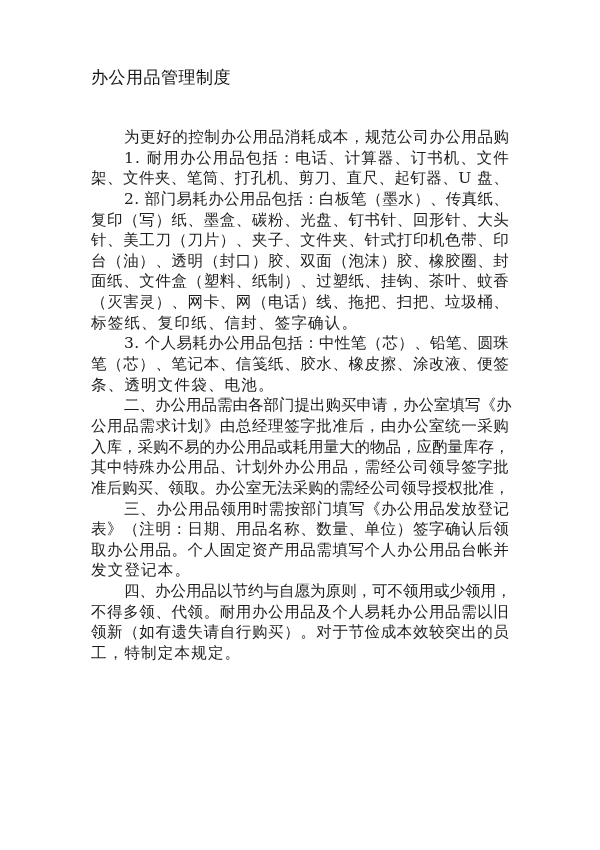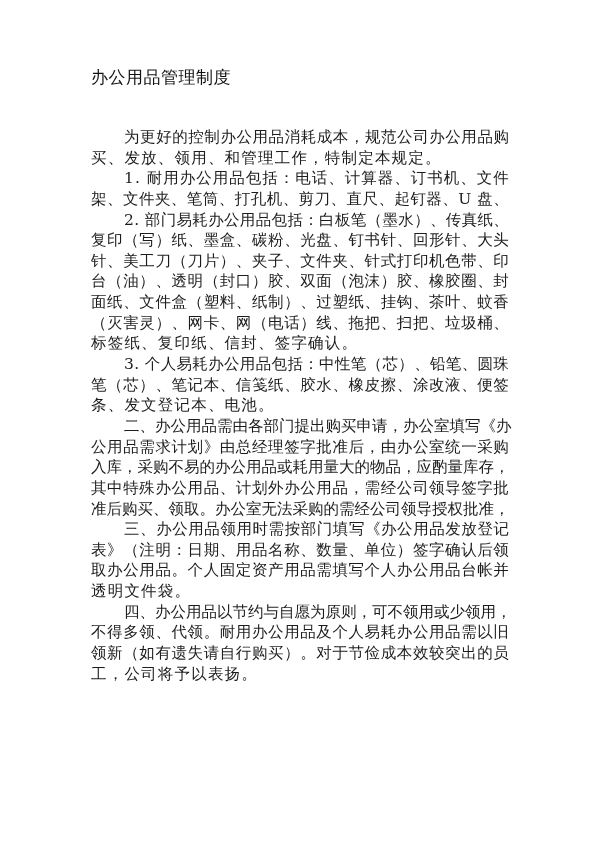--- a/index.html
+++ b/index.html
@@ -40,23 +40,20 @@
         <span>规</span>
         <span>范</span>
         <span>公</span>
         <span>司</span>
         <span>办</span>
         <span>公</span>
         <span>用</span>
         <span>品</span>
         <span>购</span>
       </div>
-      <div class="line last">
-        <span>买、发放、领用、和管理工作，特制定本规定。</span>
-      </div>
       <div class="line indent">
         <span>1</span>
         <span>.</span>
         <span>&nbsp;</span>
         <span>耐</span>
         <span>用</span>
         <span>办</span>
         <span>公</span>
         <span>用</span>
         <span>品</span>
@@ -327,21 +324,21 @@
         <span>擦</span>
         <span>、</span>
         <span>涂</span>
         <span>改</span>
         <span>液</span>
         <span>、</span>
         <span>便</span>
         <span>签</span>
       </div>
       <div class="line last">
-        <span>条、发文登记本、电池。</span>
+        <span>条、透明文件袋、电池。</span>
       </div>
       <div class="line indent">
         <span>二</span>
         <span>、</span>
         <span>办</span>
         <span>公</span>
         <span>用</span>
         <span>品</span>
         <span>需</span>
         <span>由</span>
@@ -553,21 +550,21 @@
         <span>人</span>
         <span>办</span>
         <span>公</span>
         <span>用</span>
         <span>品</span>
         <span>台</span>
         <span>帐</span>
         <span>并</span>
       </div>
       <div class="line last">
-        <span>透明文件袋。</span>
+        <span>发文登记本。</span>
       </div>
       <div class="line indent">
         <span>四</span>
         <span>、</span>
         <span>办</span>
         <span>公</span>
         <span>用</span>
         <span>品</span>
         <span>以</span>
         <span>节</span>
@@ -639,16 +636,16 @@
         <span>成</span>
         <span>本</span>
         <span>效</span>
         <span>较</span>
         <span>突</span>
         <span>出</span>
         <span>的</span>
         <span>员</span>
       </div>
       <div class="line last">
-        <span>工，公司将予以表扬。</span>
+        <span>工，特制定本规定。</span>
       </div>
     </div>
 </div>
 
 </body></html>

